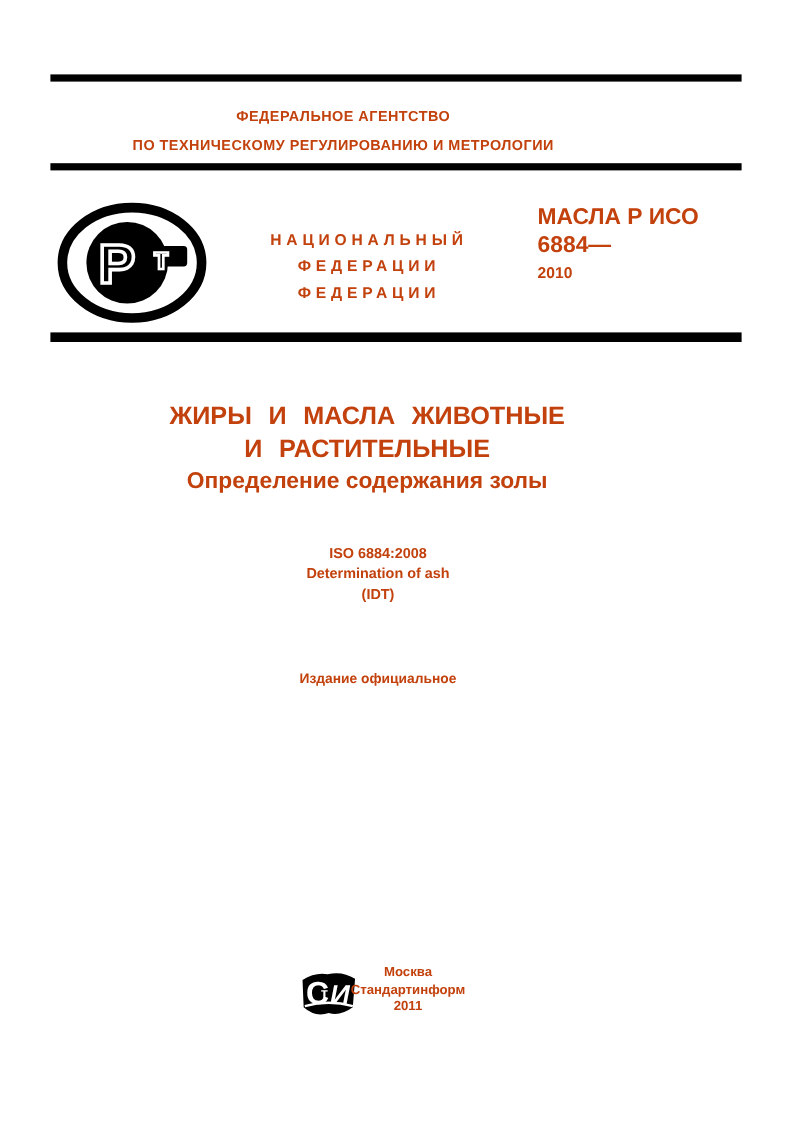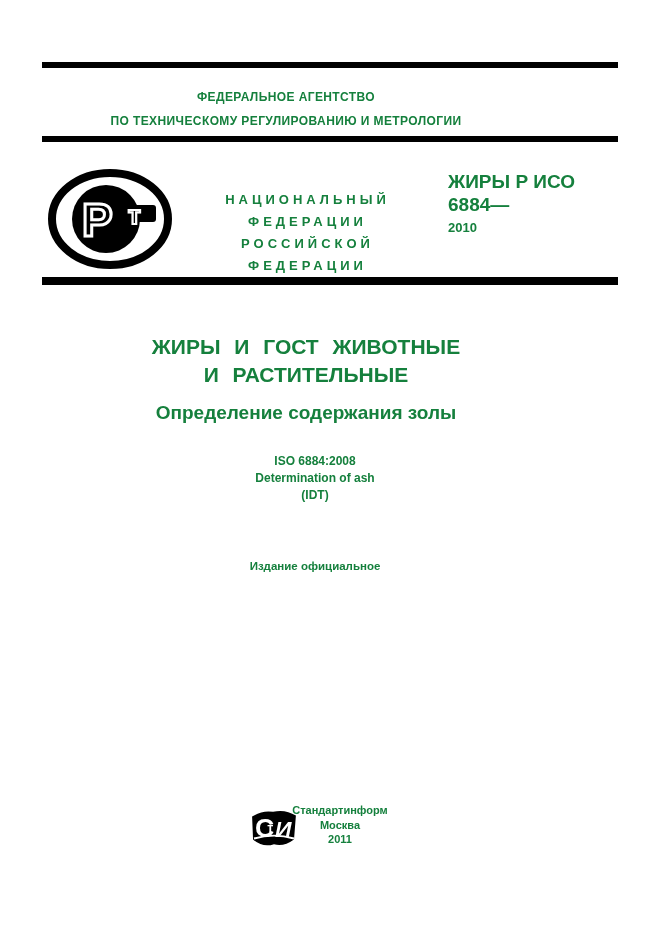--- a/index.html
+++ b/index.html
@@ -6,21 +6,21 @@
     margin: 0;
     padding: 0;
     background: #ffffff;
   }
   .page {
     position: relative;
     width: 661px;
     height: 936px;
     background: #ffffff;
     font-family: "Liberation Sans", sans-serif;
-    color: #15803d;
+    color: #c2410c;
     overflow: hidden;
   }
   .rule {
     position: absolute;
     left: 42px;
     width: 576px;
     background: #000000;
   }
   .rule-1 { top: 62px;  height: 6px; }
   .rule-2 { top: 136px; height: 6px; }
@@ -77,21 +77,20 @@
     text-align: center;
     font-weight: bold;
   }
   .title-line {
     font-size: 21px;
     line-height: 28px;
     word-spacing: 8px;
     white-space: nowrap;
   }
   .subtitle {
-    margin-top: 11px;
     font-size: 19px;
     line-height: 26px;
     white-space: nowrap;
   }
 
   .iso-block {
     position: absolute;
     left: 0;
     top: 453px;
     width: 630px;
@@ -146,34 +145,33 @@
     <ellipse cx="64" cy="53" rx="58" ry="46" fill="#ffffff" stroke="#000000" stroke-width="8"></ellipse>
     <circle cx="60" cy="53" r="34" fill="#000000"></circle>
     <rect x="72" y="39" width="38" height="17" rx="3" fill="#000000"></rect>
     <text x="36" y="70" font-family="Liberation Sans, sans-serif" font-weight="bold" font-size="46" fill="#000000" stroke="#ffffff" stroke-width="3">Р</text>
     <text x="82" y="58" font-family="Liberation Sans, sans-serif" font-weight="bold" font-size="26" fill="#000000" stroke="#ffffff" stroke-width="2.2">т</text>
   </svg>
 
   <div class="org-block">
     <div>НАЦИОНАЛЬНЫЙ</div>
     <div>ФЕДЕРАЦИИ</div>
-    <div>РОССИЙСКОЙ</div>
     <div>ФЕДЕРАЦИИ</div>
   </div>
 
   <div class="designation">
-    <div>ЖИРЫ Р ИСО</div>
+    <div>МАСЛА Р ИСО</div>
     <div>6884—</div>
     <div class="year">2010</div>
   </div>
 
   <div class="rule rule-3"></div>
 
   <div class="title-block">
-    <div class="title-line">ЖИРЫ И ГОСТ ЖИВОТНЫЕ</div>
+    <div class="title-line">ЖИРЫ И МАСЛА ЖИВОТНЫЕ</div>
     <div class="title-line">И РАСТИТЕЛЬНЫЕ</div>
     <div class="subtitle">Определение содержания золы</div>
   </div>
 
   <div class="iso-block">
     <div>ISO 6884:2008</div>
     <div>Determination of ash</div>
     <div>(IDT)</div>
   </div>
 
@@ -181,18 +179,18 @@
 
   <svg class="si-logo" width="48" height="40" viewBox="0 0 50 42" xmlns="http://www.w3.org/2000/svg">
     <path d="M2 9 Q13 2 24 4 Q37 1 48 8 L46 33 Q35 41 25 38 Q13 42 3 33 Z" fill="#000000"></path>
     <path d="M4 32 Q25 26 46 32" stroke="#ffffff" stroke-width="2" fill="none"></path>
     <text x="5" y="30" font-family="Liberation Sans, sans-serif" font-weight="bold" font-size="28" fill="#ffffff">С</text>
     <text x="18" y="25" font-family="Liberation Sans, sans-serif" font-weight="bold" font-size="13" fill="#ffffff">т</text>
     <text x="26" y="30" font-family="Liberation Sans, sans-serif" font-weight="bold" font-style="italic" font-size="24" fill="#ffffff">И</text>
   </svg>
 
   <div class="imprint">
+    <div>Москва</div>
     <div>Стандартинформ</div>
-    <div>Москва</div>
     <div>2011</div>
   </div>
 
 </div>
 
 </body></html>

